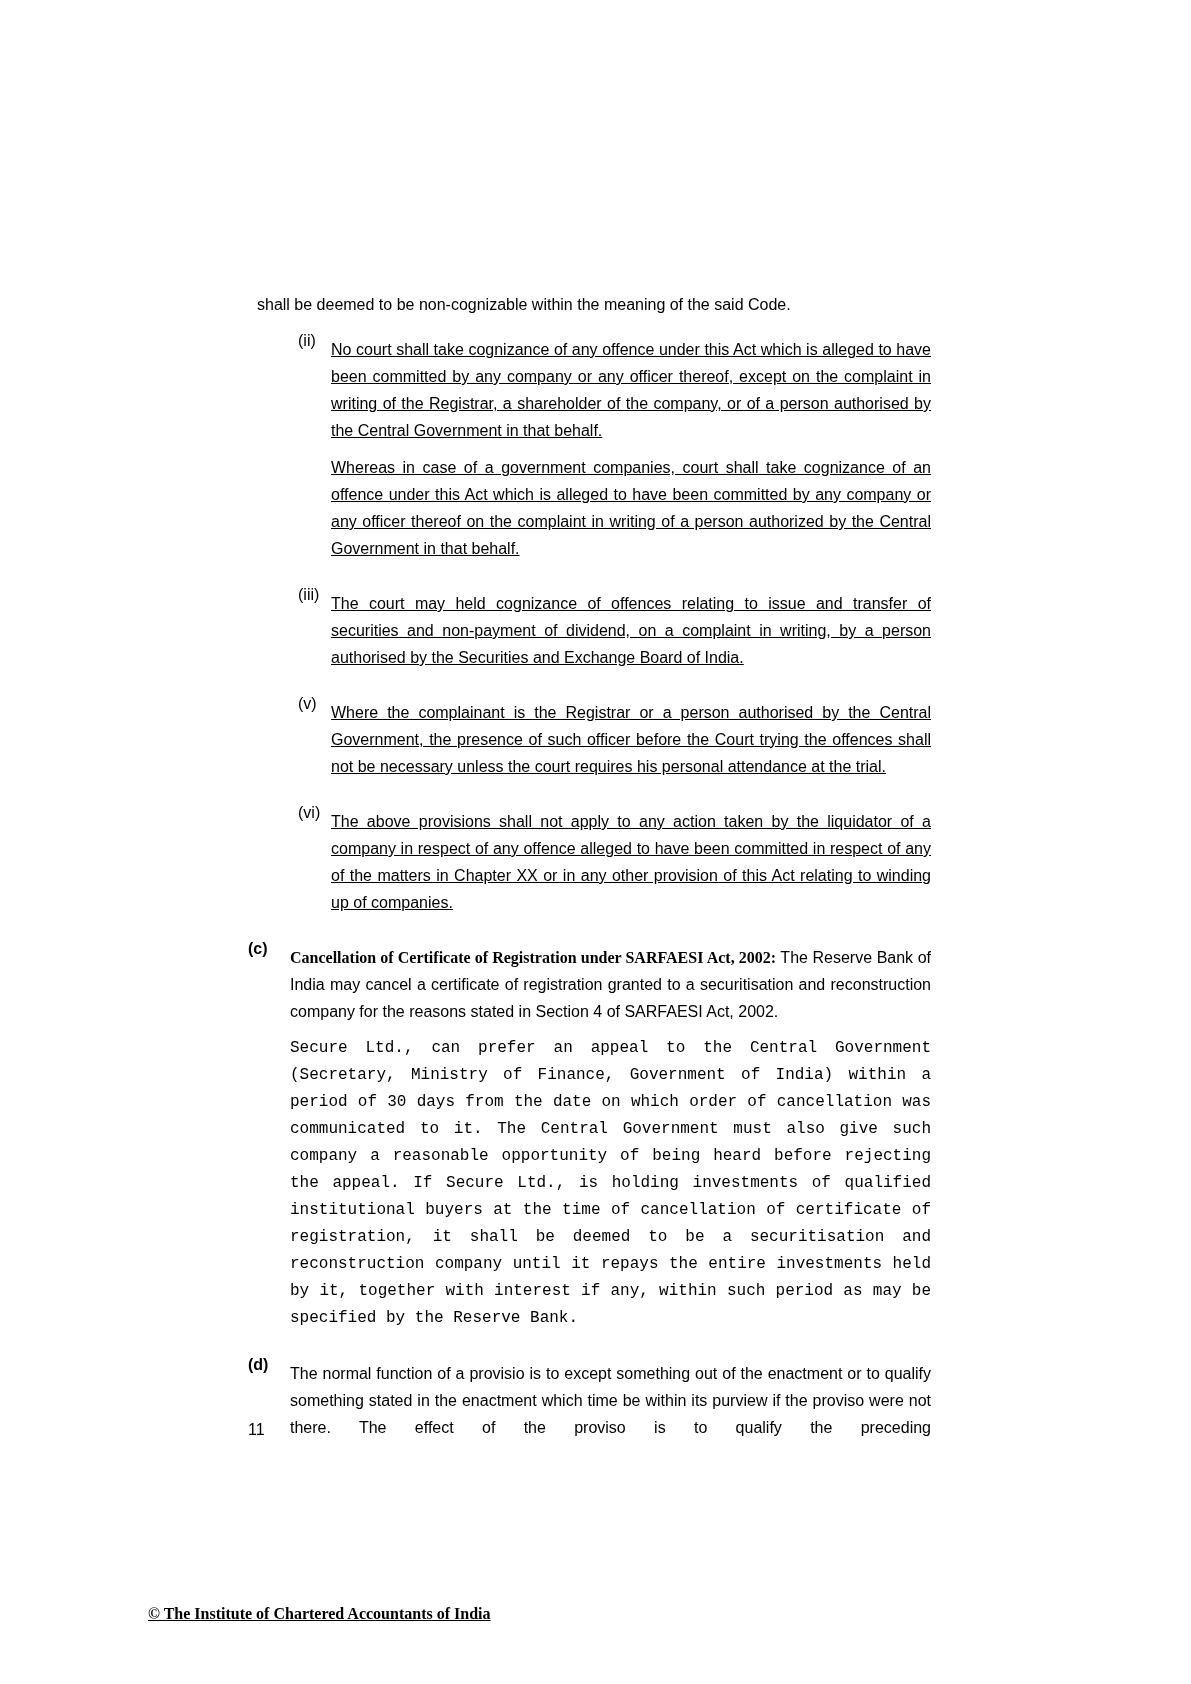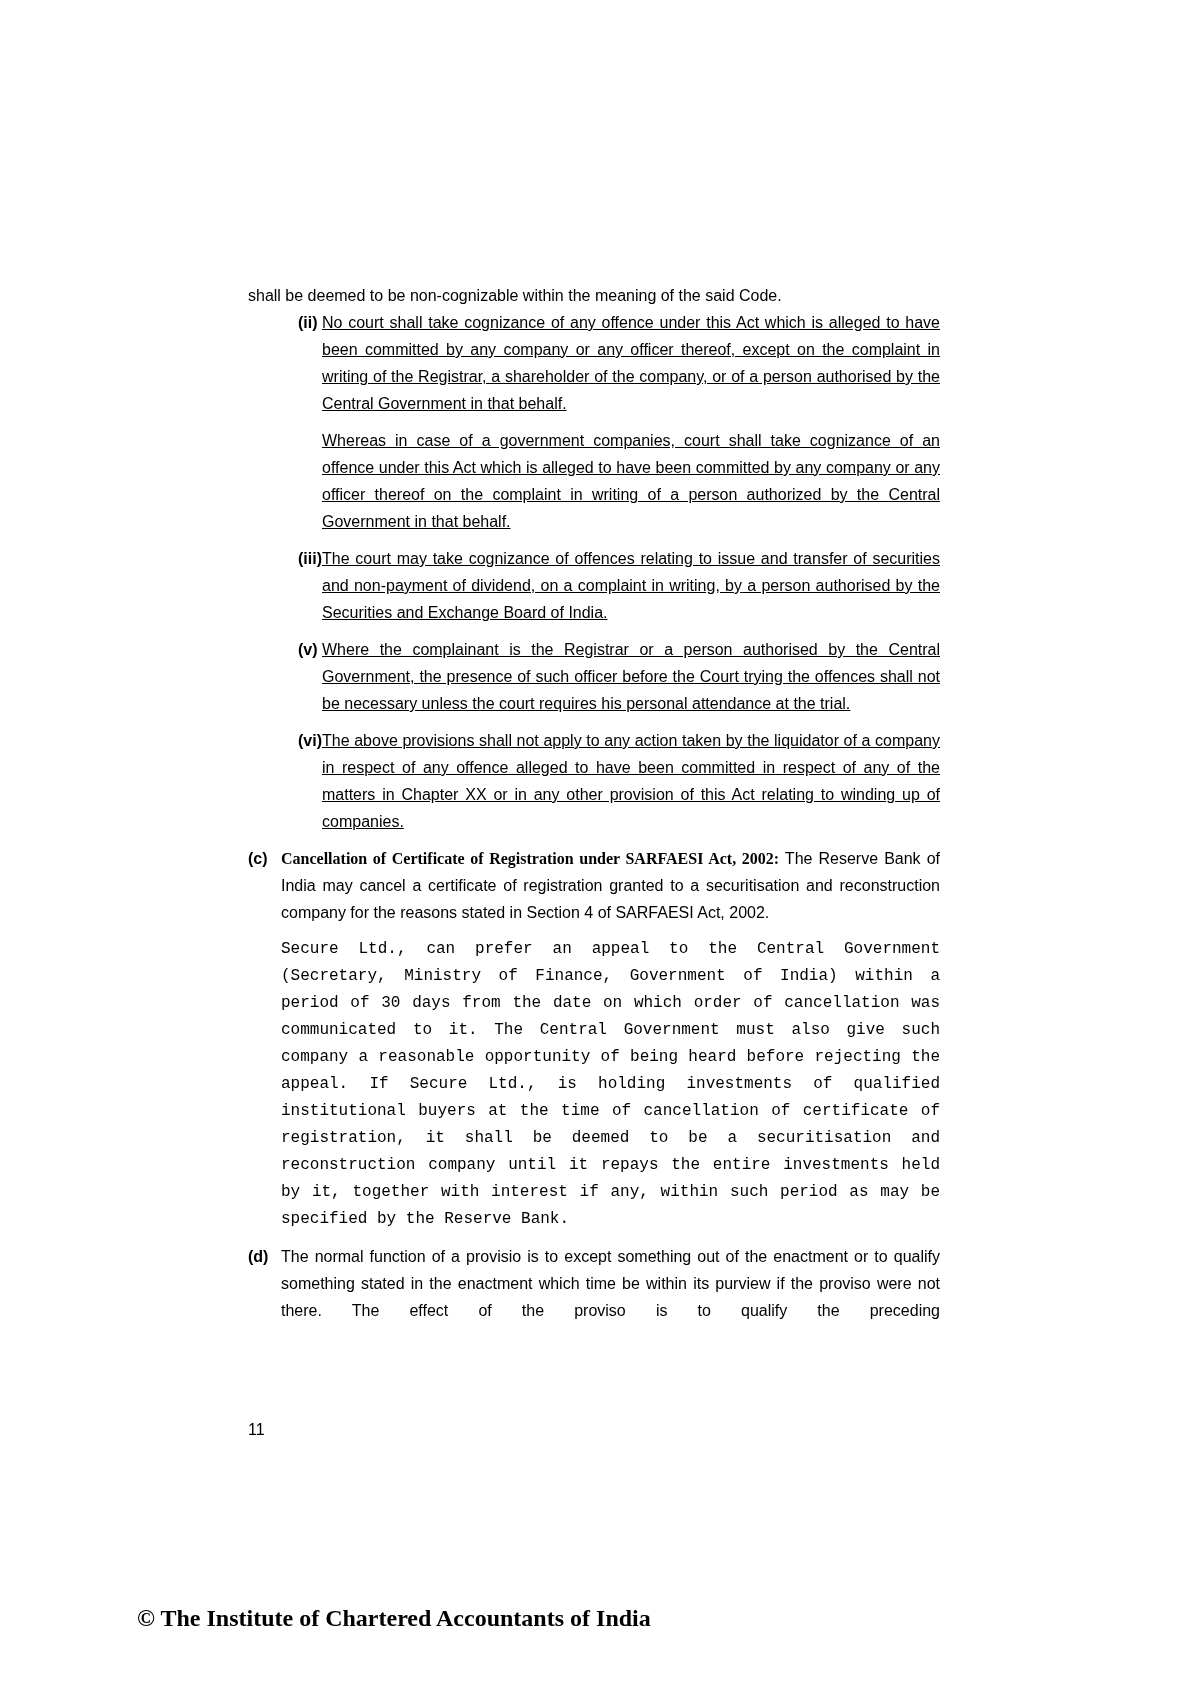--- a/index.html
+++ b/index.html
@@ -14,46 +14,47 @@
     overflow: hidden;
   }
   .content {
     position: absolute;
     left: 248px;
     top: 282px;
     width: 692px;
     font-size: 16px;
     line-height: 27px;
   }
-  .content p { margin: 0; }
+  .content p { margin: 9px; }
   .cont-line { margin-left: 74px; margin-bottom: 10px; }
   .r-item { display: flex; margin-left: 50px; margin-bottom: 10px; }
-  .r-marker { flex: none; width: 24px; font-weight: bold; }
+  .r-marker { flex: none; width: 24px; }
   .r-body { flex: 1 1 auto; text-align: justify; text-decoration: underline; }
   .r-body p + p { margin-top: 10px; }
   .a-item { display: flex; margin-bottom: 10px; }
   .a-marker { flex: none; width: 33px; font-weight: bold; }
   .a-body { flex: 1 1 auto; text-align: justify; }
   .a-body p + p { margin-top: 10px; font-family: Liberation Mono, monospace; }
   .bold { font-weight: bold; font-family: Liberation Serif, serif; }
   .justify-last { text-align-last: justify; }
   .page-number {
     position: absolute;
     top: 1421px;
     left: 248px;
     width: 692px;
     font-size: 16px;
   }
   .footer {
     position: absolute;
-    left: 137px;
+    left: 148px;
     top: 1605px;
     font-family: "Liberation Serif", serif;
     font-weight: bold;
-    font-size: 24px;
+    font-size: 16px;
+    text-decoration: underline;
   }
 </style>
 </head>
 <body>
 
 <div class="page">
   <div class="content">
 
     <p class="cont-line">shall be deemed to be non-cognizable within the meaning of the said Code.</p>
 
@@ -61,21 +62,21 @@
       <span class="r-marker">(ii)</span>
       <div class="r-body">
         <p>No court shall take cognizance of any offence under this Act which is alleged to have been committed by any company or any officer thereof, except on the complaint in writing of the Registrar, a shareholder of the company, or of a person authorised by the Central Government in that behalf.</p>
         <p>Whereas in case of a government companies, court shall take cognizance of an offence under this Act which is alleged to have been committed by any company or any officer thereof on the complaint in writing of a person authorized by the Central Government in that behalf.</p>
       </div>
     </div>
 
     <div class="r-item">
       <span class="r-marker">(iii)</span>
       <div class="r-body">
-        <p>The court may take cognizance of offences relating to issue and transfer of securities and non-payment of dividend, on a complaint in writing, by a person authorised by the Securities and Exchange Board of India.</p>
+        <p>The court may held cognizance of offences relating to issue and transfer of securities and non-payment of dividend, on a complaint in writing, by a person authorised by the Securities and Exchange Board of India.</p>
       </div>
     </div>
 
 
     <div class="r-item">
       <span class="r-marker">(v)</span>
       <div class="r-body">
         <p>Where the complainant is the Registrar or a person authorised by the Central Government, the presence of such officer before the Court trying the offences shall not be necessary unless the court requires his personal attendance at the trial.</p>
       </div>
     </div>

